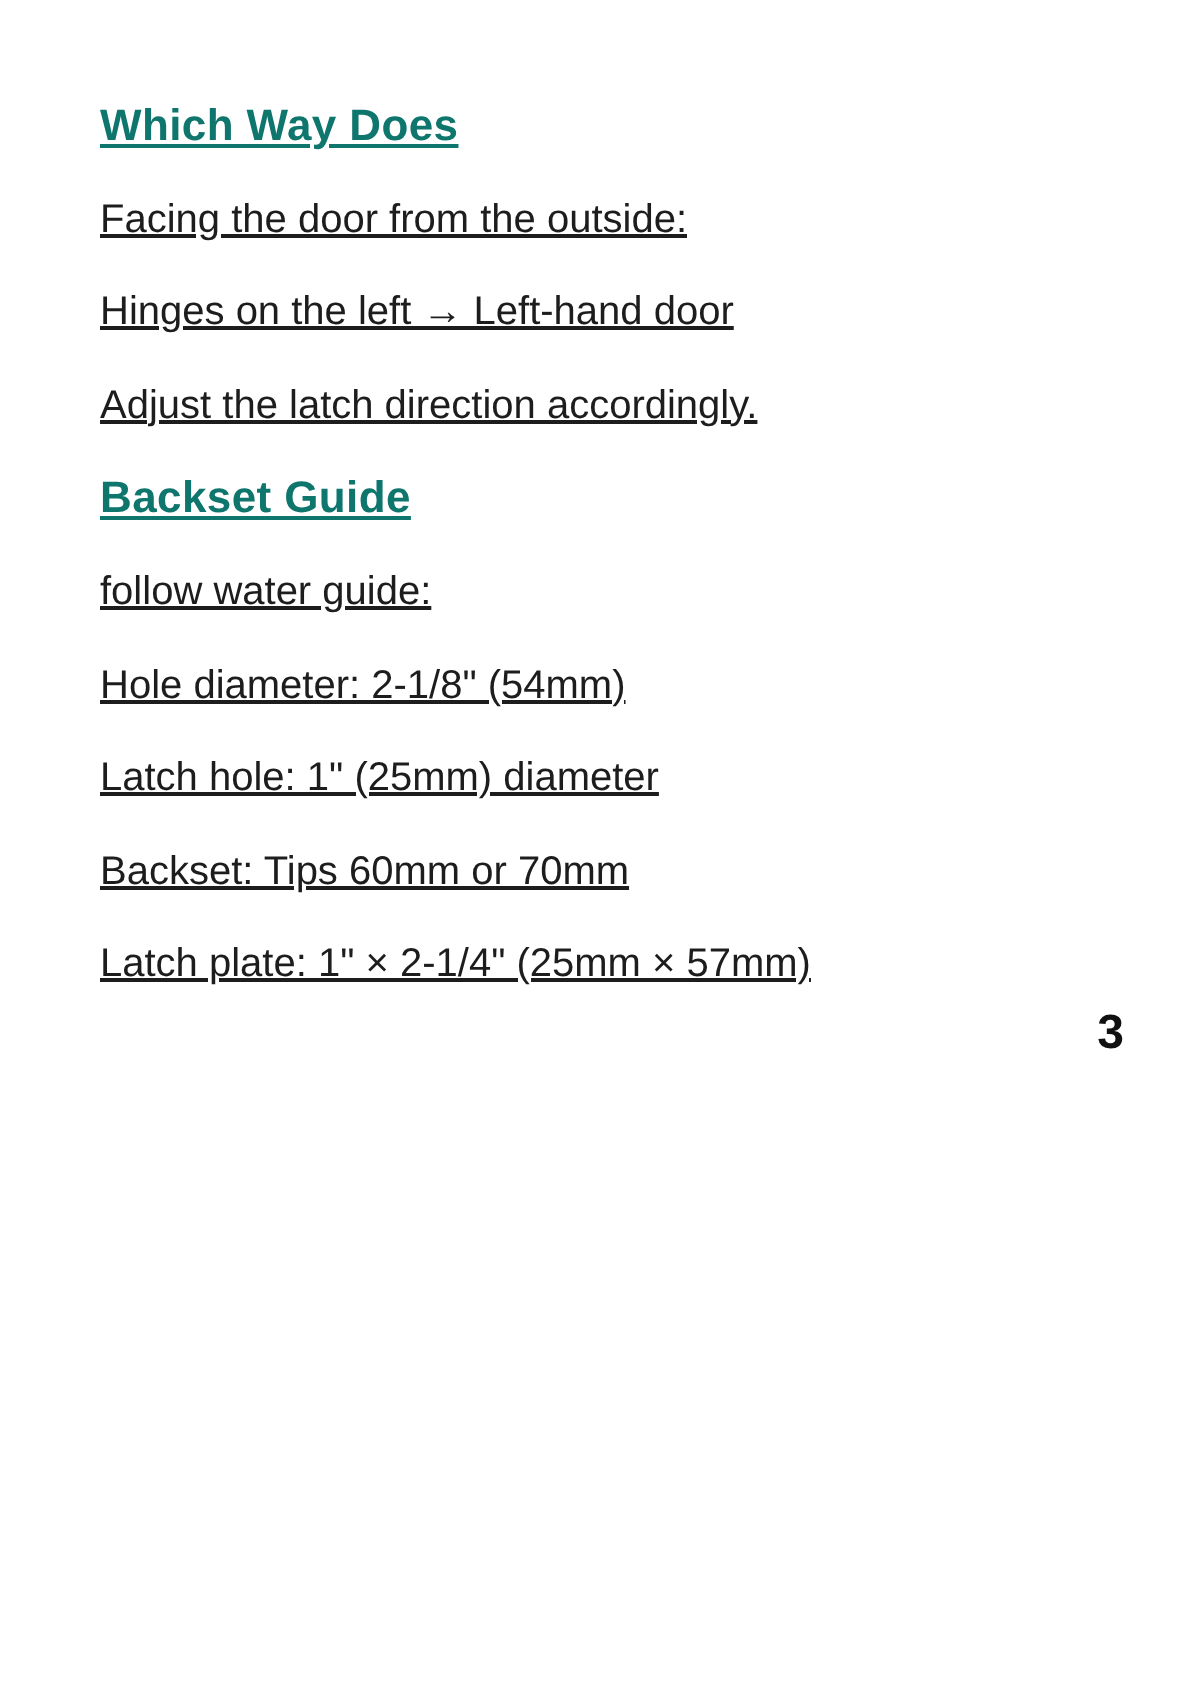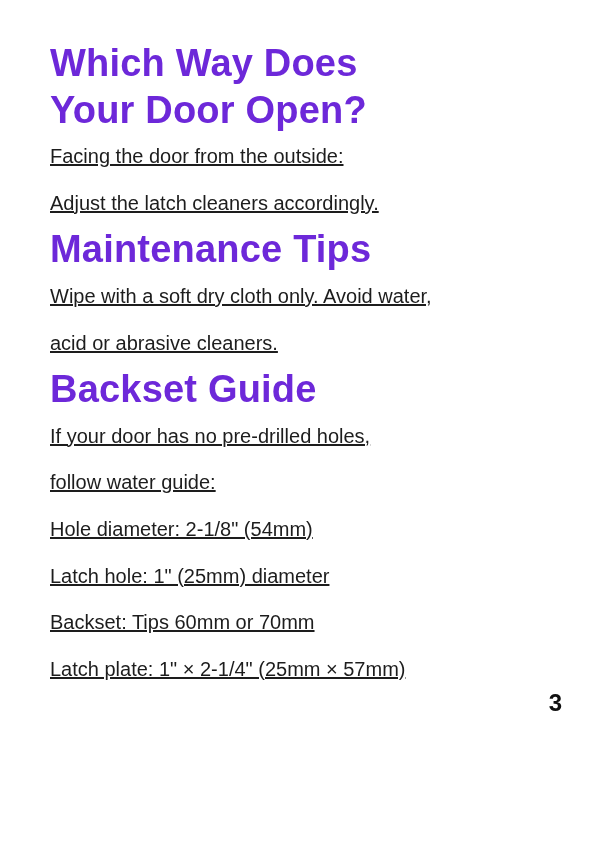--- a/index.html
+++ b/index.html
@@ -19,24 +19,25 @@
     height: 846px;
     background: #ffffff;
     padding: 40px 36px 0 50px;
   }
   .line {
     margin: 0;
     line-height: 46.6px;
     white-space: nowrap;
   }
   .heading {
-    font-size: 38px;
+    font-size: 22px;
     font-weight: bold;
-    color: #6d28d9;
+    color: #0f766e;
     letter-spacing: 0.2px;
+    text-decoration: underline;
   }
   .body-line {
     font-size: 20px;
     font-weight: normal;
     color: #1d1d1d;
     text-decoration: underline;
   }
   .page-number {
     text-align: right;
     font-size: 24px;
@@ -46,34 +47,28 @@
     padding-right: 2px;
   }
 </style>
 </head>
 <body>
 
 <div class="page">
 
   <section>
     <h2 class="line heading">Which Way Does</h2>
-    <h2 class="line heading">Your Door Open?</h2>
     <p class="line body-line">Facing the door from the outside:</p>
-    <p class="line body-line">Adjust the latch cleaners accordingly.</p>
+    <p class="line body-line">Hinges on the left → Left-hand door</p>
+    <p class="line body-line">Adjust the latch direction accordingly.</p>
   </section>
 
-  <section>
-    <h2 class="line heading">Maintenance Tips</h2>
-    <p class="line body-line">Wipe with a soft dry cloth only. Avoid water,</p>
-    <p class="line body-line">acid or abrasive cleaners.</p>
-  </section>
 
   <section>
     <h2 class="line heading">Backset Guide</h2>
-    <p class="line body-line">If your door has no pre-drilled holes,</p>
     <p class="line body-line">follow water guide:</p>
     <p class="line body-line">Hole diameter: 2-1/8" (54mm)</p>
     <p class="line body-line">Latch hole: 1" (25mm) diameter</p>
     <p class="line body-line">Backset: Tips 60mm or 70mm</p>
     <p class="line body-line">Latch plate: 1" × 2-1/4" (25mm × 57mm)</p>
   </section>
 
   <div class="line page-number">3</div>
 
 </div>

